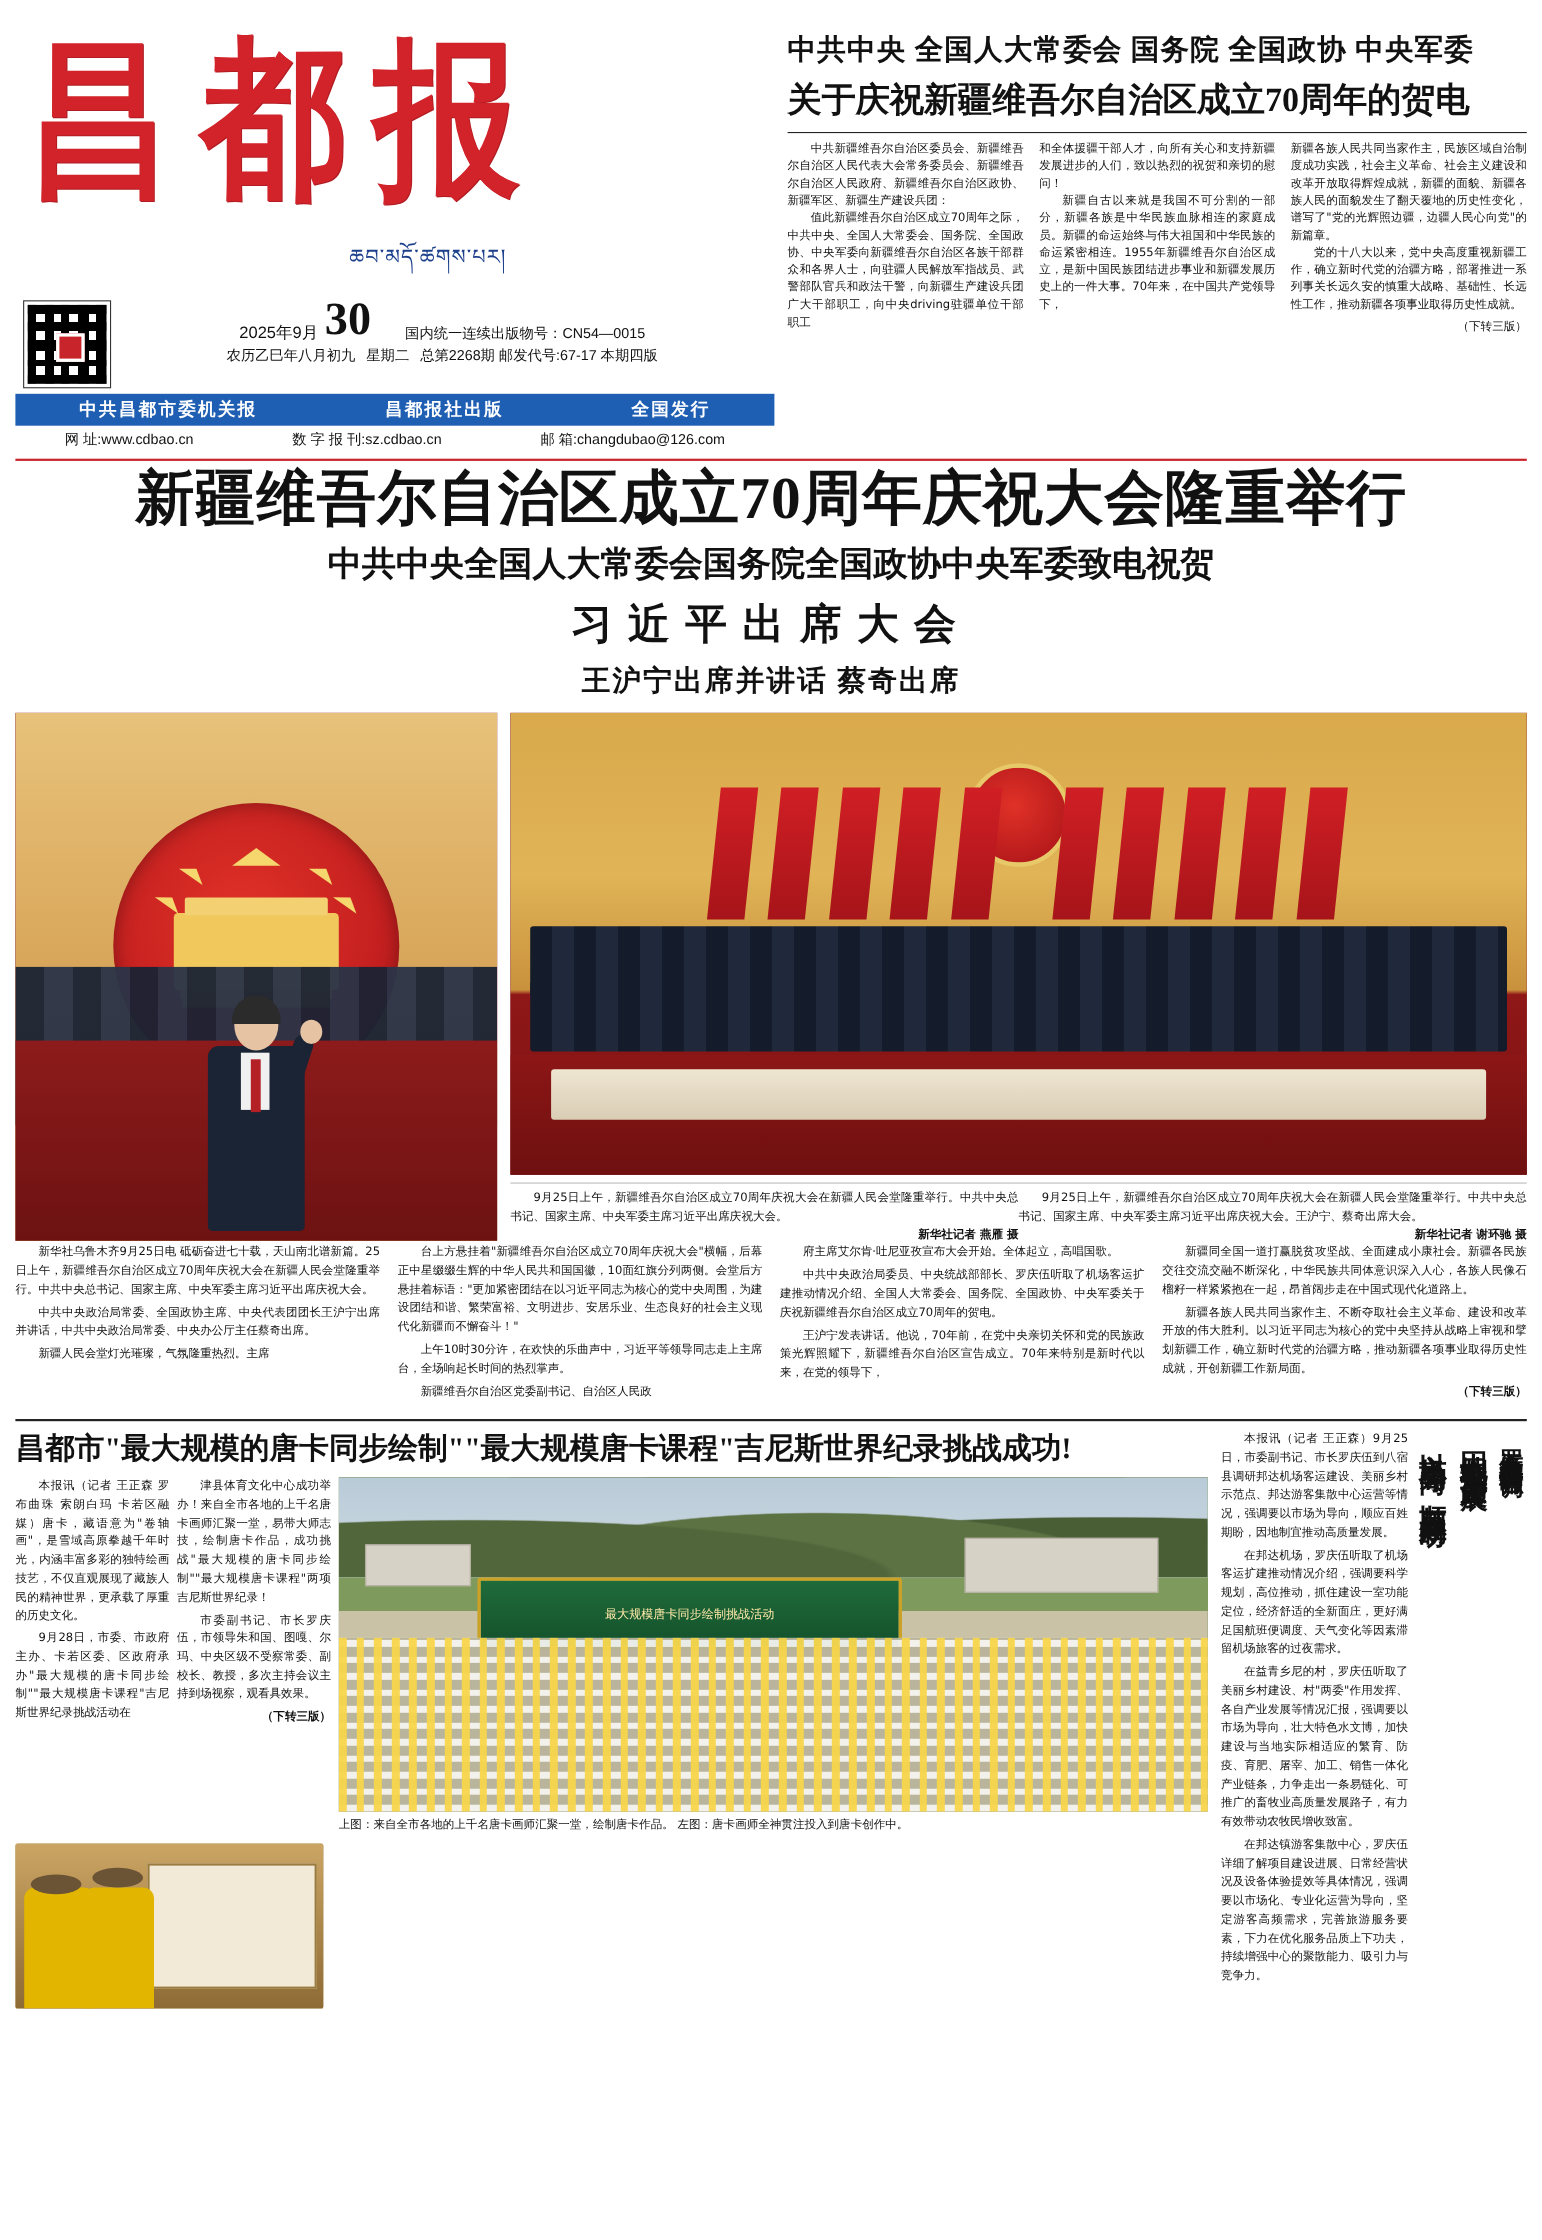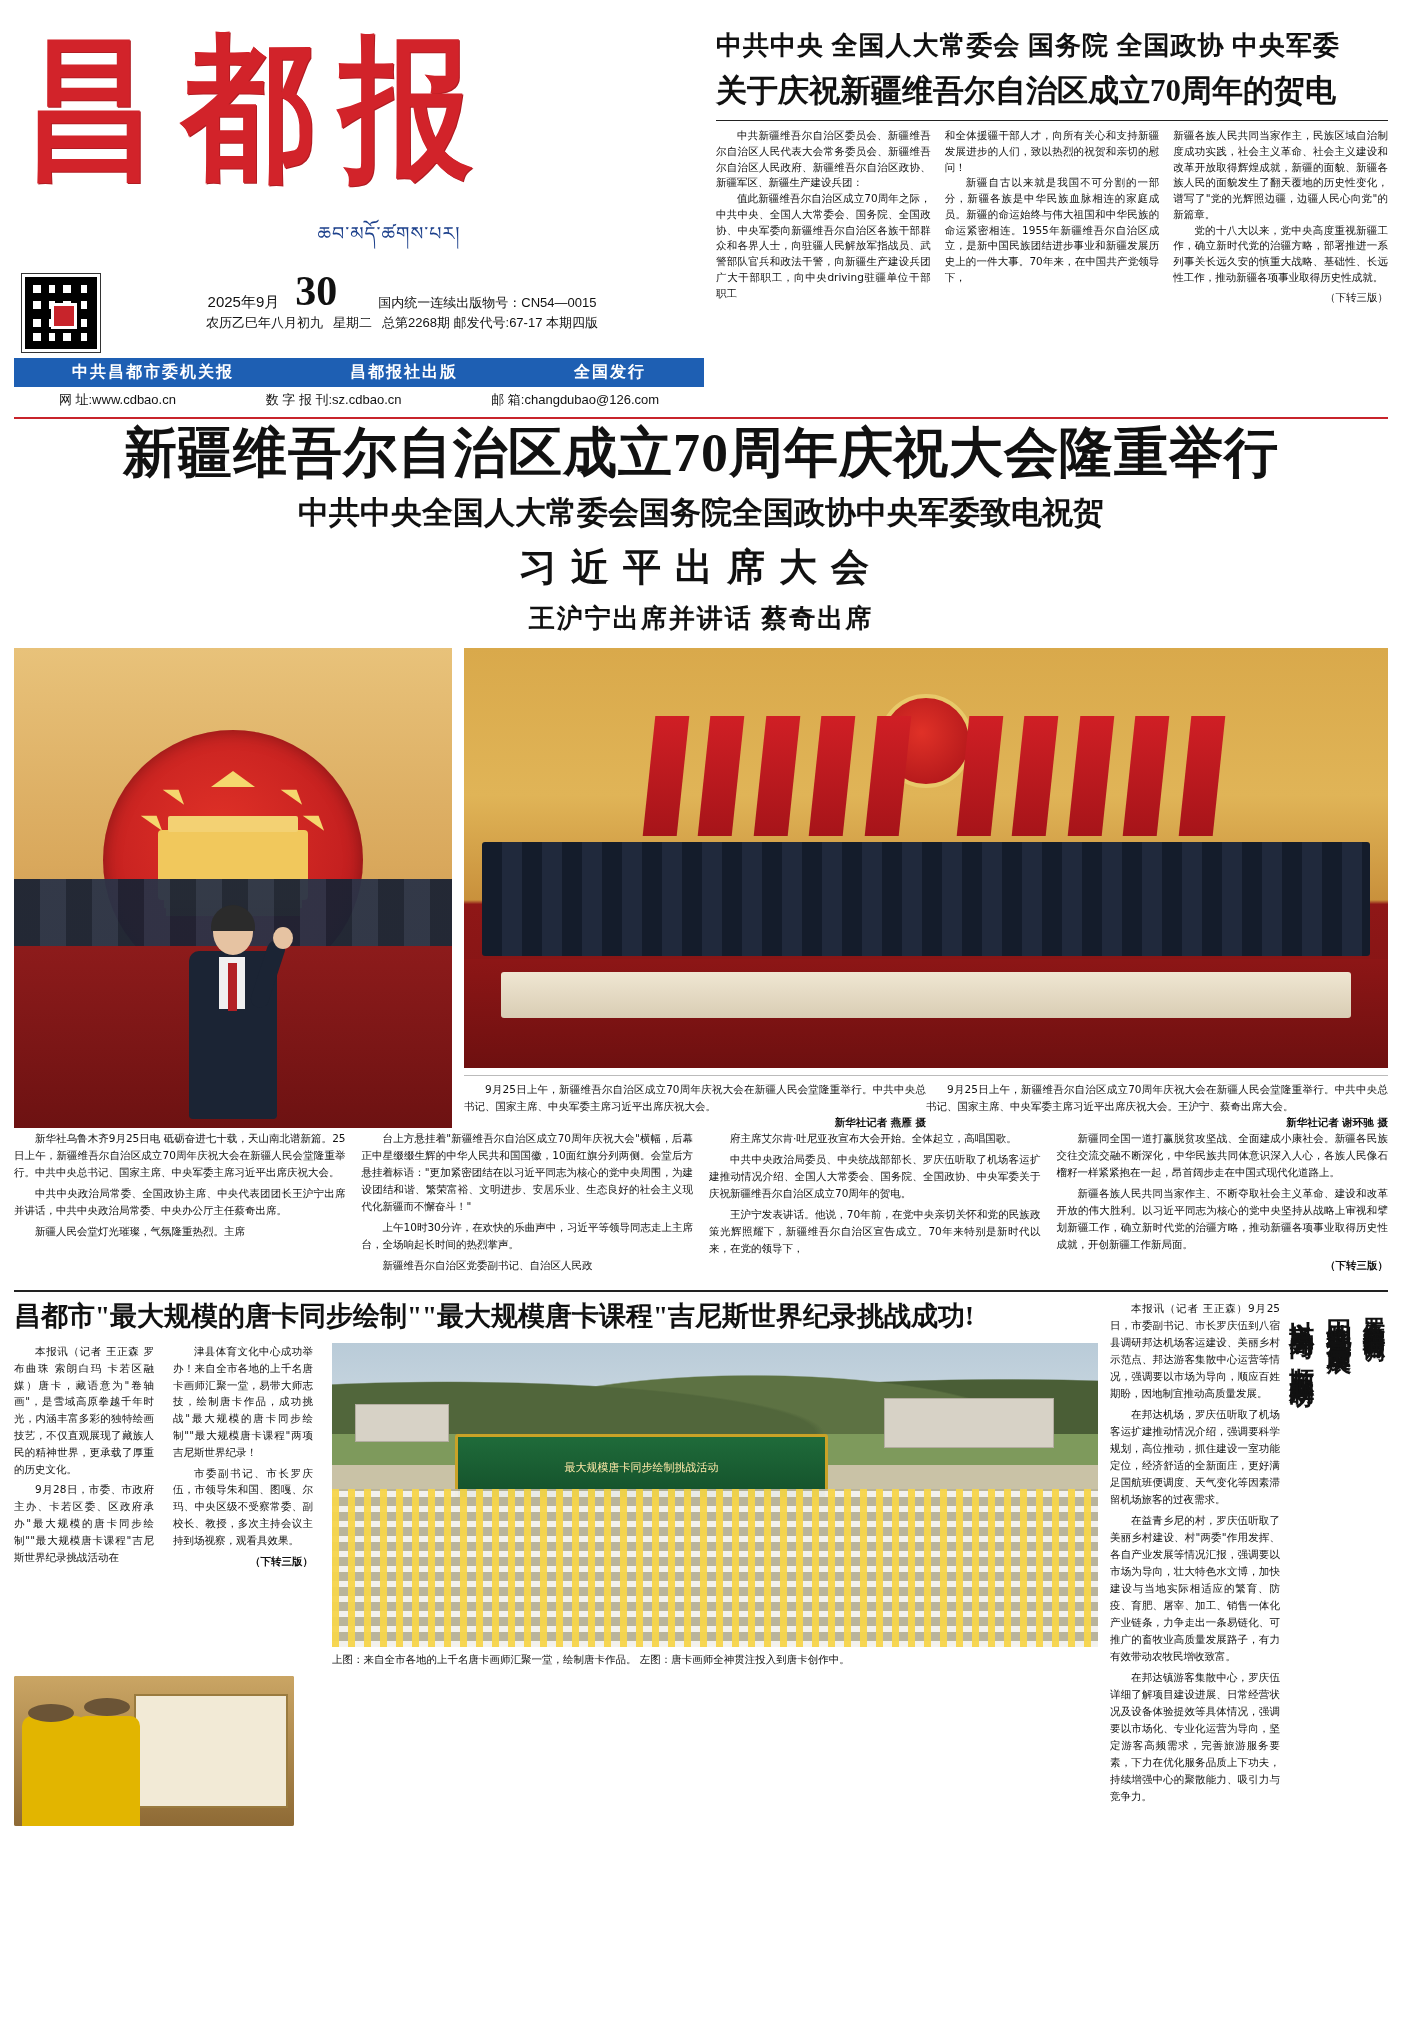--- a/index.html
+++ b/index.html
@@ -74,21 +74,21 @@
     position:absolute;left:26px;top:26px;width:20px;height:20px;
     background:#c8242b;border:3px solid #fff;
   }
   .date-block{
     flex:1;
     text-align:center;
     font-family:"Liberation Sans", sans-serif;
     padding-top:2px;
   }
   .date-row1{
-    display:flex;align-items:flex-end;justify-content:center;gap:10px;font-size:15px;
+    display:flex;align-items:flex-end;justify-content:center;font-size:15px;
   }
   .date-row1 .big{
     font-size:42px;font-weight:bold;line-height:.95;margin:0 6px;
     font-family:"Liberation Serif", serif;
   }
   .date-small{font-size:13px;padding-left:25px;}
   .date-row2{display:flex;align-items:flex-end;justify-content:center;gap:10px;font-size:13px;margin-top:2px;}
   .bluebar{
     margin-top:6px;
     background:#1e5fb3;
@@ -262,21 +262,21 @@
   .bottom{
     display:flex;gap:12px;margin-top:12px;
     border-top:2px solid #222;padding-top:8px;
   }
   .bottom-left{flex:1;}
   .bottom-right{width:278px;flex:0 0 278px;display:flex;gap:6px;}
   .bt-headline{
     font-size:27px;font-weight:bold;line-height:1.25;letter-spacing:0px;
     font-family:"Liberation Serif", serif;
   }
-  .bt-inner{display:flex;gap:19px;margin-top:9px;justify-content:flex-end;}
+  .bt-inner{display:flex;gap:7px;margin-top:9px;justify-content:flex-end;}
   .bt-col{
     width:140px;flex:0 0 140px;
     font-size:10.5px;line-height:1.6;text-align:justify;
     font-family:"DejaVu Sans", sans-serif;
   }
   .bt-col p{margin:0 0 4px 0;text-indent:2em;}
   .bt-photos{flex:1;}
   .bt-photo-main{
     height:304px;position:relative;overflow:hidden;background:#6b7f4a;
   }

